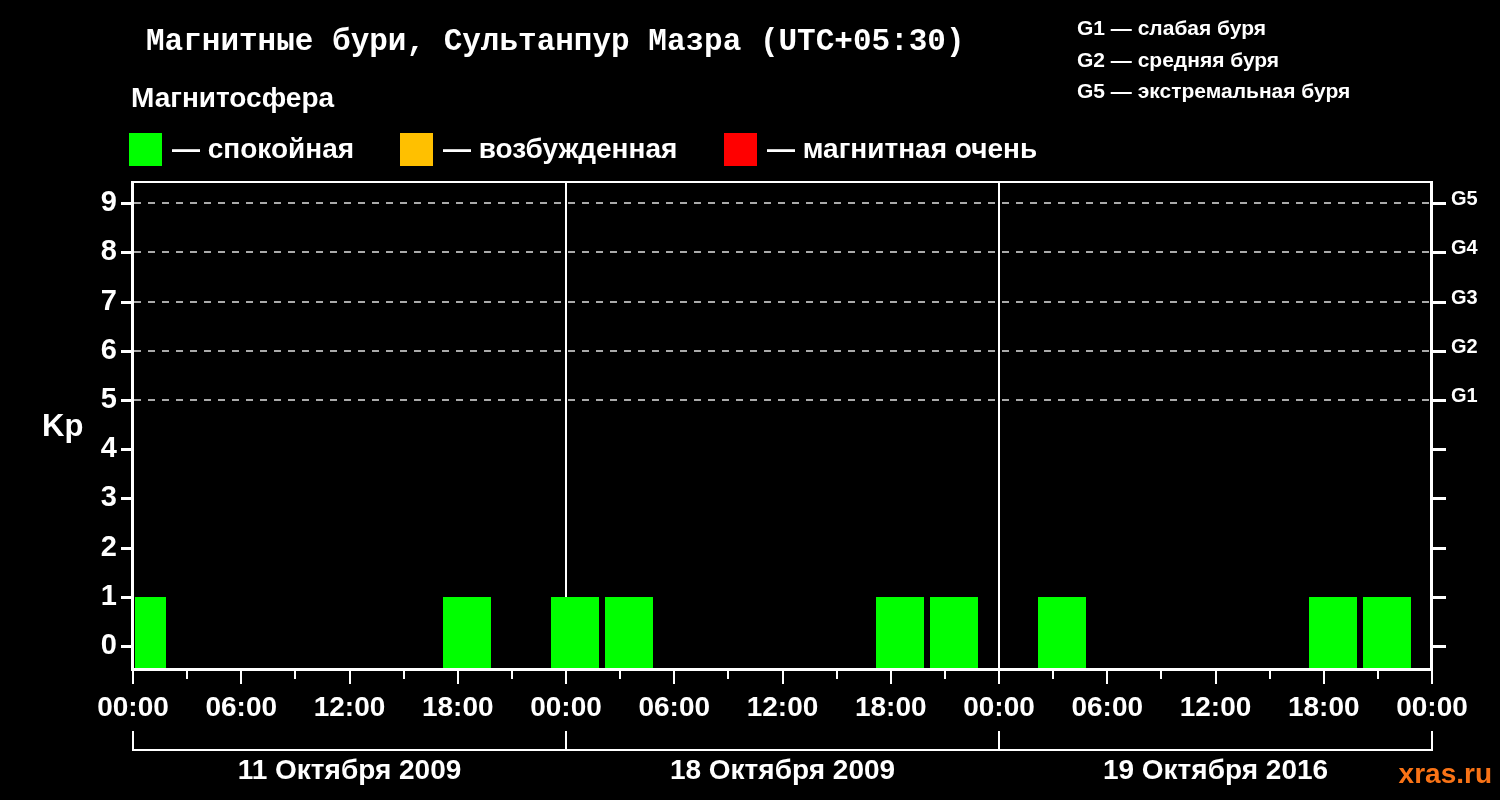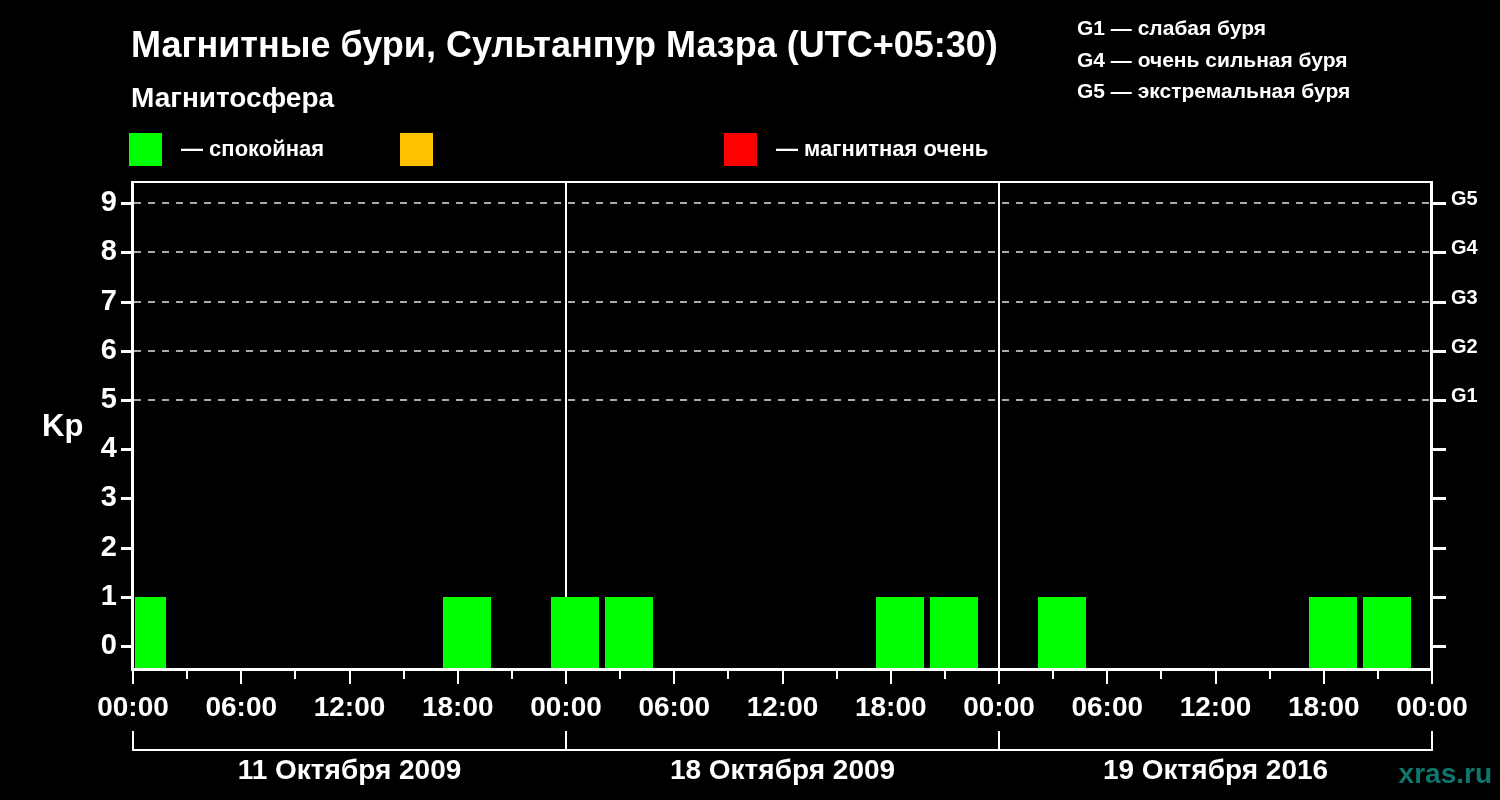--- a/index.html
+++ b/index.html
@@ -1,64 +1,65 @@
 <!DOCTYPE html>
 <html><head>
 <meta charset="utf-8">
 <style>
   html,body{margin:0;padding:0;background:#000;}
   body{
     width:1500px;height:800px;position:relative;overflow:hidden;
     font-family:"Liberation Sans",sans-serif;font-weight:bold;color:#fff;
   }
   .abs{position:absolute;}
-  .title{left:131px;top:24px;font-size:36px;}
+  .title{left:146px;top:24px;font-size:31px;font-family:Liberation Mono, monospace;}
   .subtitle{left:131px;top:82px;font-size:28px;}
   .kp-label{left:42px;top:408px;font-size:31px;}
   .legend-item{top:132px;display:flex;align-items:center;height:34px;}
   .legend-item .swatch{width:33px;height:33px;display:inline-block;}
-  .legend-item .lbl{margin-left:19px;font-size:22px;white-space:nowrap;}
+  .legend-item .lbl{margin-left:10px;font-size:28px;white-space:nowrap;}
   .legend-0{left:129px;} .legend-1{left:400px;} .legend-2{left:724px;}
   .g-legend{left:1077px;top:12px;font-size:21px;line-height:31.5px;white-space:nowrap;}
   .plot{left:131px;top:181px;width:1302px;height:490px;overflow:visible;}
   .axis-line{position:absolute;background:#fff;}
   .gridline{position:absolute;height:2px;
     background:repeating-linear-gradient(90deg,#aaa 0 7px,transparent 7px 14px);}
   .separator{position:absolute;width:2px;background:#fff;}
   .bar{position:absolute;}
   .ytick{position:absolute;background:#fff;height:3px;width:13px;}
   .ylab{position:absolute;width:44px;text-align:right;font-size:29px;}
   .glab{position:absolute;font-size:20px;white-space:nowrap;}
   .xtick{position:absolute;background:#fff;width:2px;top:490px;}
   .xlab{position:absolute;width:90px;text-align:center;font-size:28px;top:510px;}
   .bracket-line{position:absolute;background:#fff;}
   .date-label{position:absolute;text-align:center;font-size:28px;top:754px;width:433px;}
-  .watermark{right:8px;top:758px;font-size:28px;color:#0f766e;}
+  .watermark{right:8px;top:758px;font-size:28px;color:#f97316;}
 </style>
 </head>
 <body>
 
 <div class="abs title">Магнитные бури, Сультанпур Мазра (UTC+05:30)</div>
 <div class="abs subtitle">Магнитосфера</div>
 
 <div class="abs legend-item legend-0">
   <span class="swatch" style="background: rgb(0, 255, 0);"></span>
   <span class="lbl">— спокойная</span>
 </div>
 <div class="abs legend-item legend-1">
   <span class="swatch" style="background: rgb(255, 192, 0);"></span>
+  <span class="lbl">— возбужденная</span>
 </div>
 <div class="abs legend-item legend-2">
   <span class="swatch" style="background: rgb(255, 0, 0);"></span>
   <span class="lbl">— магнитная очень</span>
 </div>
 
 <div class="abs g-legend">
   <div>G1 — слабая буря</div>
-  <div>G4 — очень сильная буря</div>
+  <div>G2 — средняя буря</div>
   <div>G5 — экстремальная буря</div>
 </div>
 
 <div class="abs kp-label">Kp</div>
 
 <div class="abs plot">
     <div class="gridline" style="left: 3px; width: 1296px; top: 218px;"></div>
     <div class="gridline" style="left: 3px; width: 1296px; top: 168.8px;"></div>
     <div class="gridline" style="left: 3px; width: 1296px; top: 119.6px;"></div>
     <div class="gridline" style="left: 3px; width: 1296px; top: 70.4px;"></div>

